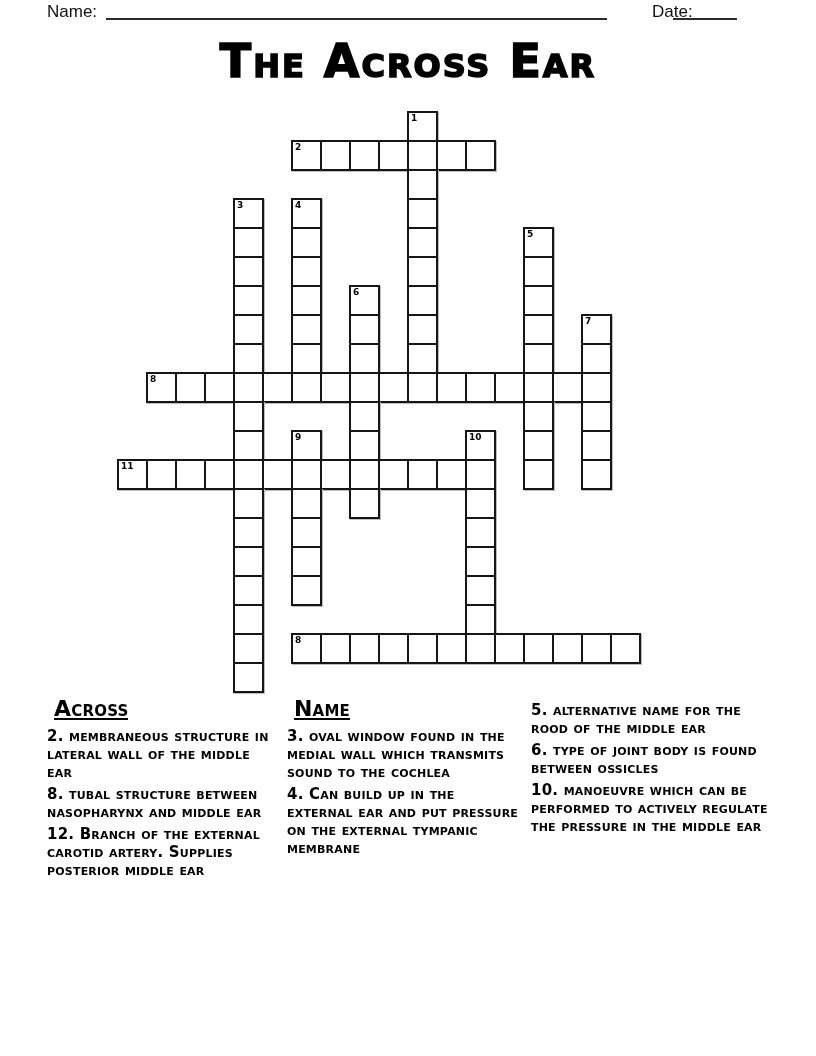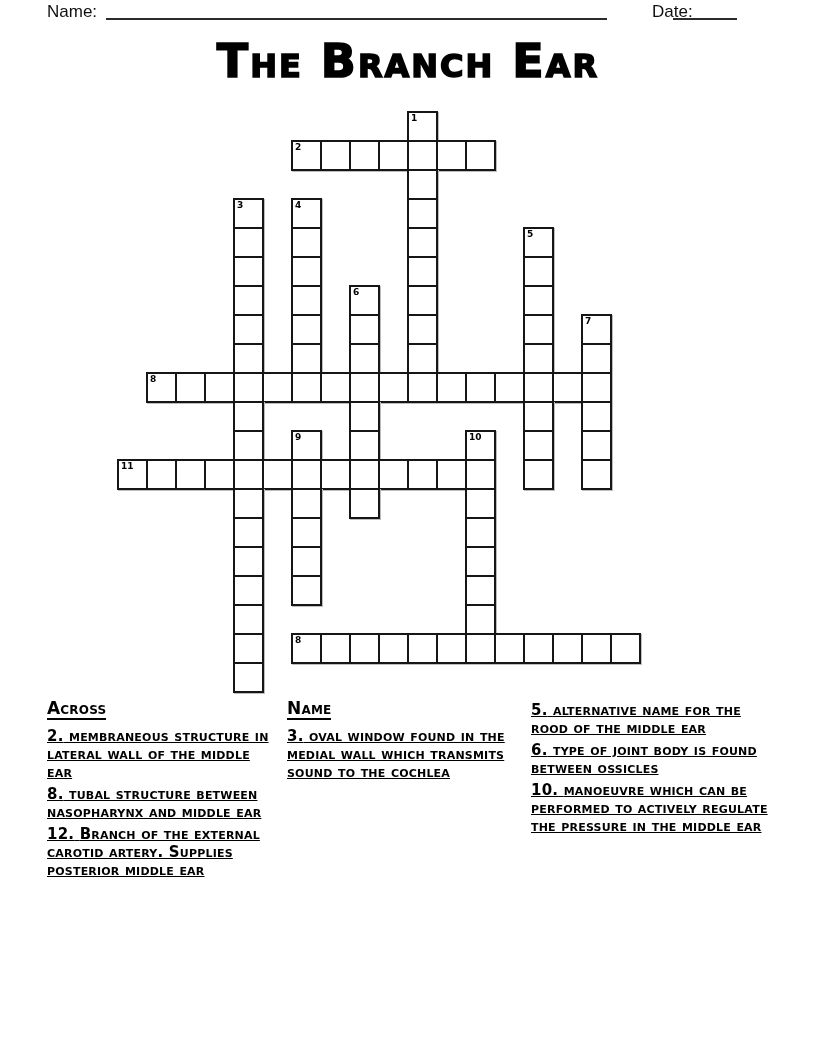--- a/index.html
+++ b/index.html
@@ -29,34 +29,34 @@
   }
   .clue-col{
     position:absolute;
     font-family:"DejaVu Sans",sans-serif;font-weight:bold;font-variant:small-caps;
     font-size:15px;line-height:18px;letter-spacing:0.2px;
   }
   #clue-col-across{left:47px;top:699px;width:232px;}
   #clue-col-down{left:287px;top:699px;width:232px;}
   #clue-col-down2{left:531px;top:701px;width:238px;}
   .clue-heading{
-    font-size:17px;line-height:19px;display:inline-block;
-    border-bottom:2.5px solid #000;margin:0 0 7px 0;
-  }
-  .clue{margin:0 0 4px 0;text-decoration:underline;}
+    font-size:22px;line-height:19px;display:inline-block;
+    border-bottom:2.5px solid #000;margin:0 0 7px 7px;
+  }
+  .clue{margin:0 0 4px 0;}
 </style>
 </head>
 <body>
 
 <span class="hdr-label" id="name-label">Name:</span>
 <div class="rule" id="name-rule"></div>
 <span class="hdr-label" id="date-label">Date:</span>
 <div class="rule" id="date-rule"></div>
 
-<div class="title">The Branch Ear</div>
+<div class="title">The Across Ear</div>
 
 <div class="grid">
     <div class="cell" style="left: 407px; top: 111px;">
       <span class="cellnum">1</span>
     </div>
     <div class="cell" style="left: 291px; top: 140px;">
       <span class="cellnum">2</span>
     </div>
     <div class="cell" style="left: 320px; top: 140px;"></div>
     <div class="cell" style="left: 349px; top: 140px;"></div>
@@ -188,19 +188,20 @@
 <div class="clue-col" id="clue-col-across">
   <div class="clue-heading">Across</div>
   <p class="clue"><span>2.</span> <span>membraneous structure in lateral wall of the middle ear</span></p>
   <p class="clue"><span>8.</span> <span>tubal structure between nasopharynx and middle ear</span></p>
   <p class="clue"><span>12.</span> <span>Branch of the external carotid artery. Supplies posterior middle ear</span></p>
 </div>
 
 <div class="clue-col" id="clue-col-down">
   <div class="clue-heading">Name</div>
   <p class="clue"><span>3.</span> <span>oval window found in the medial wall which transmits sound to the cochlea</span></p>
+  <p class="clue"><span>4.</span> <span>Can build up in the external ear and put pressure on the external tympanic membrane</span></p>
 </div>
 
 <div class="clue-col" id="clue-col-down2">
   <p class="clue"><span>5.</span> <span>alternative name for the rood of the middle ear</span></p>
   <p class="clue"><span>6.</span> <span>type of joint body is found between ossicles</span></p>
   <p class="clue"><span>10.</span> <span>manoeuvre which can be performed to actively regulate the pressure in the middle ear</span></p>
 </div>
 
 </body></html>

